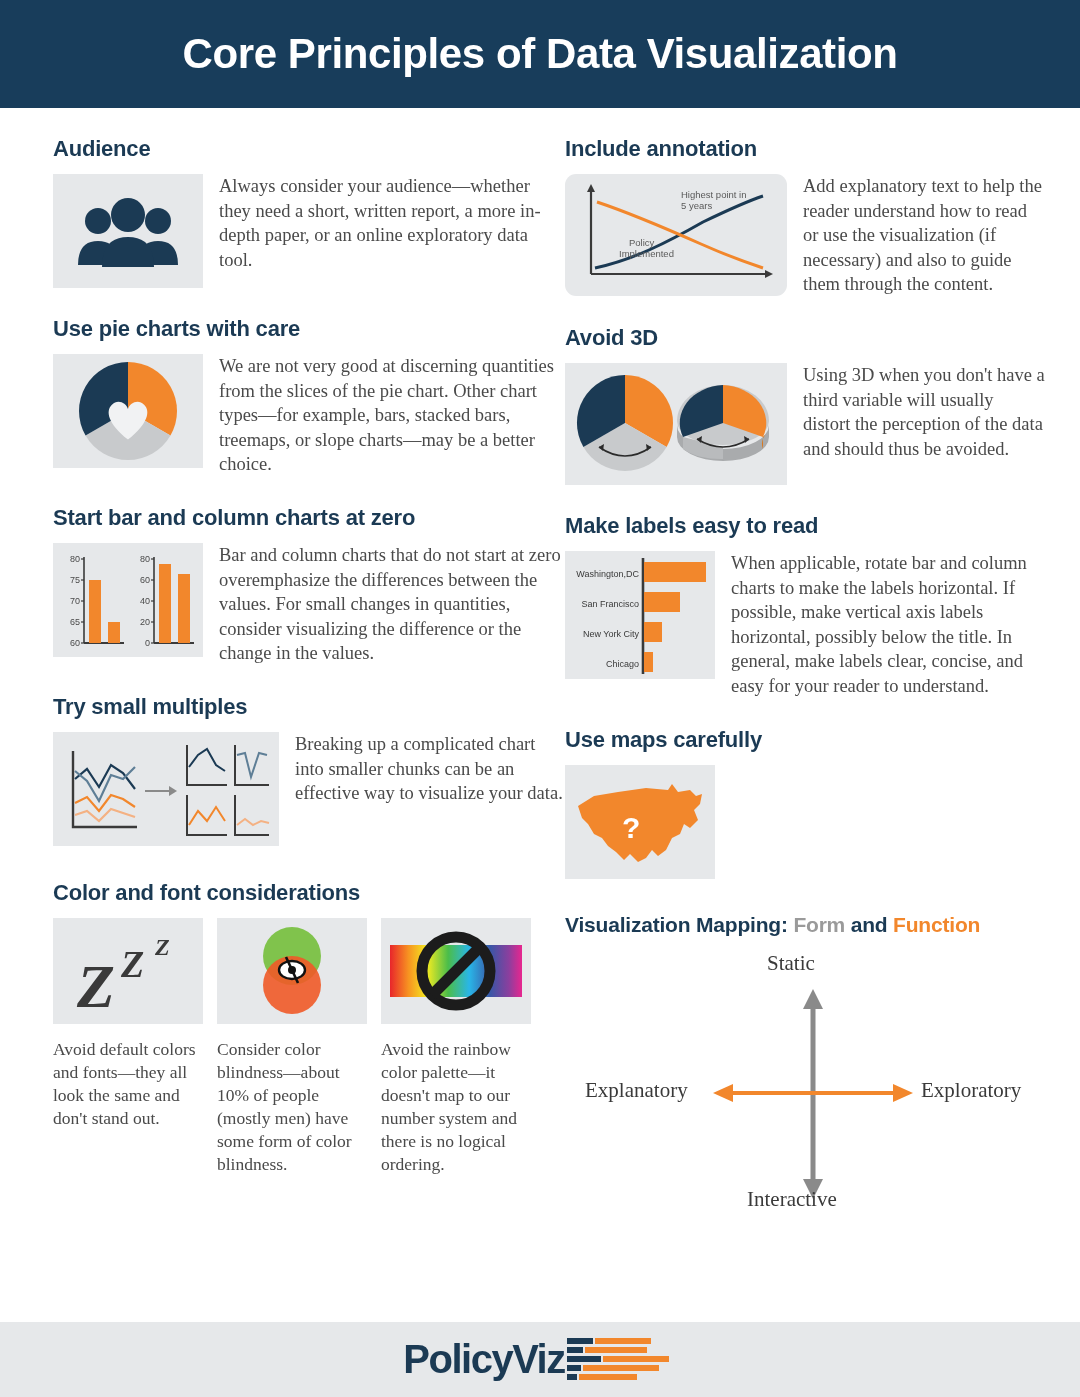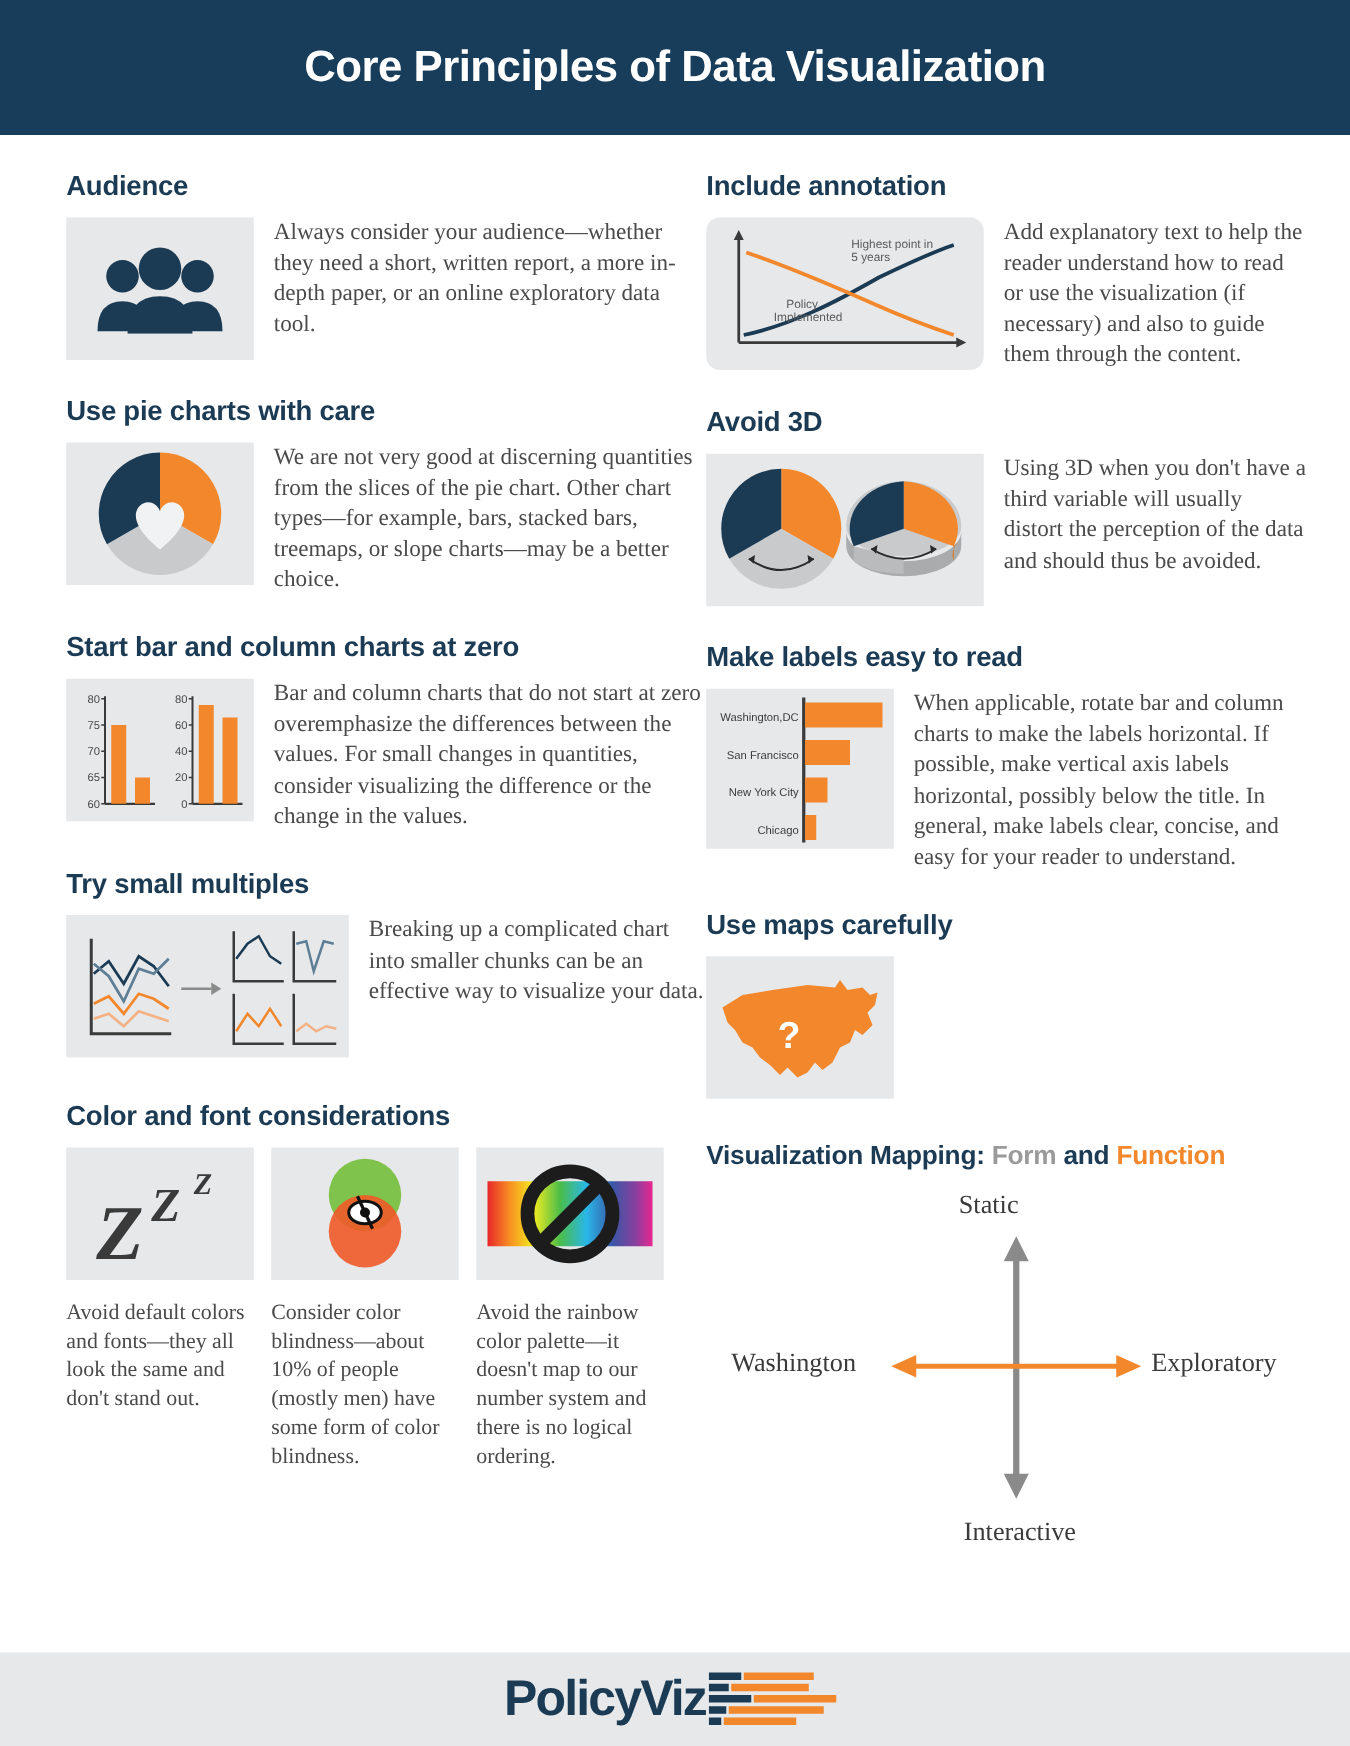--- a/index.html
+++ b/index.html
@@ -12,21 +12,21 @@
   }
   .header {
     height: 108px;
     background: #183D5B;
     display: flex;
     align-items: center;
     justify-content: center;
   }
   .header h1 {
     color: #ffffff;
-    font-size: 35px;
+    font-size: 42px;
     font-weight: bold;
     letter-spacing: -0.4px;
     font-family: "Liberation Sans", sans-serif;
   }
   .content {
     padding: 0 53px;
     position: relative;
   }
   .grid {
     display: grid;
@@ -383,22 +383,22 @@
 
             <line x1="248" y1="60" x2="248" y2="246" stroke="#8A8A8A" stroke-width="5"></line>
             <polygon points="248,48 238,68 258,68" fill="#8A8A8A"></polygon>
             <polygon points="248,258 238,238 258,238" fill="#8A8A8A"></polygon>
 
             <line x1="160" y1="152" x2="336" y2="152" stroke="#F2872C" stroke-width="4"></line>
             <polygon points="148,152 168,143 168,161" fill="#F2872C"></polygon>
             <polygon points="348,152 328,143 328,161" fill="#F2872C"></polygon>
           </svg>
           <div class="map-lbl" style="left:202px; top:10px;">Static</div>
-          <div class="map-lbl" style="left:182px; top:272px;margin-left:24px;">Interactive</div>
-          <div class="map-lbl" style="left:20px; top:137px;">Washington</div>
+          <div class="map-lbl" style="left:182px; top:246px;">Interactive</div>
+          <div class="map-lbl" style="left:20px; top:137px;">Explanatory</div>
           <div class="map-lbl" style="left:356px; top:137px;">Exploratory</div>
         </div>
       </div>
 
     </div>
   </div>
 </div>
 
 <div class="footer">
   <div class="logo-text">PolicyViz</div>

